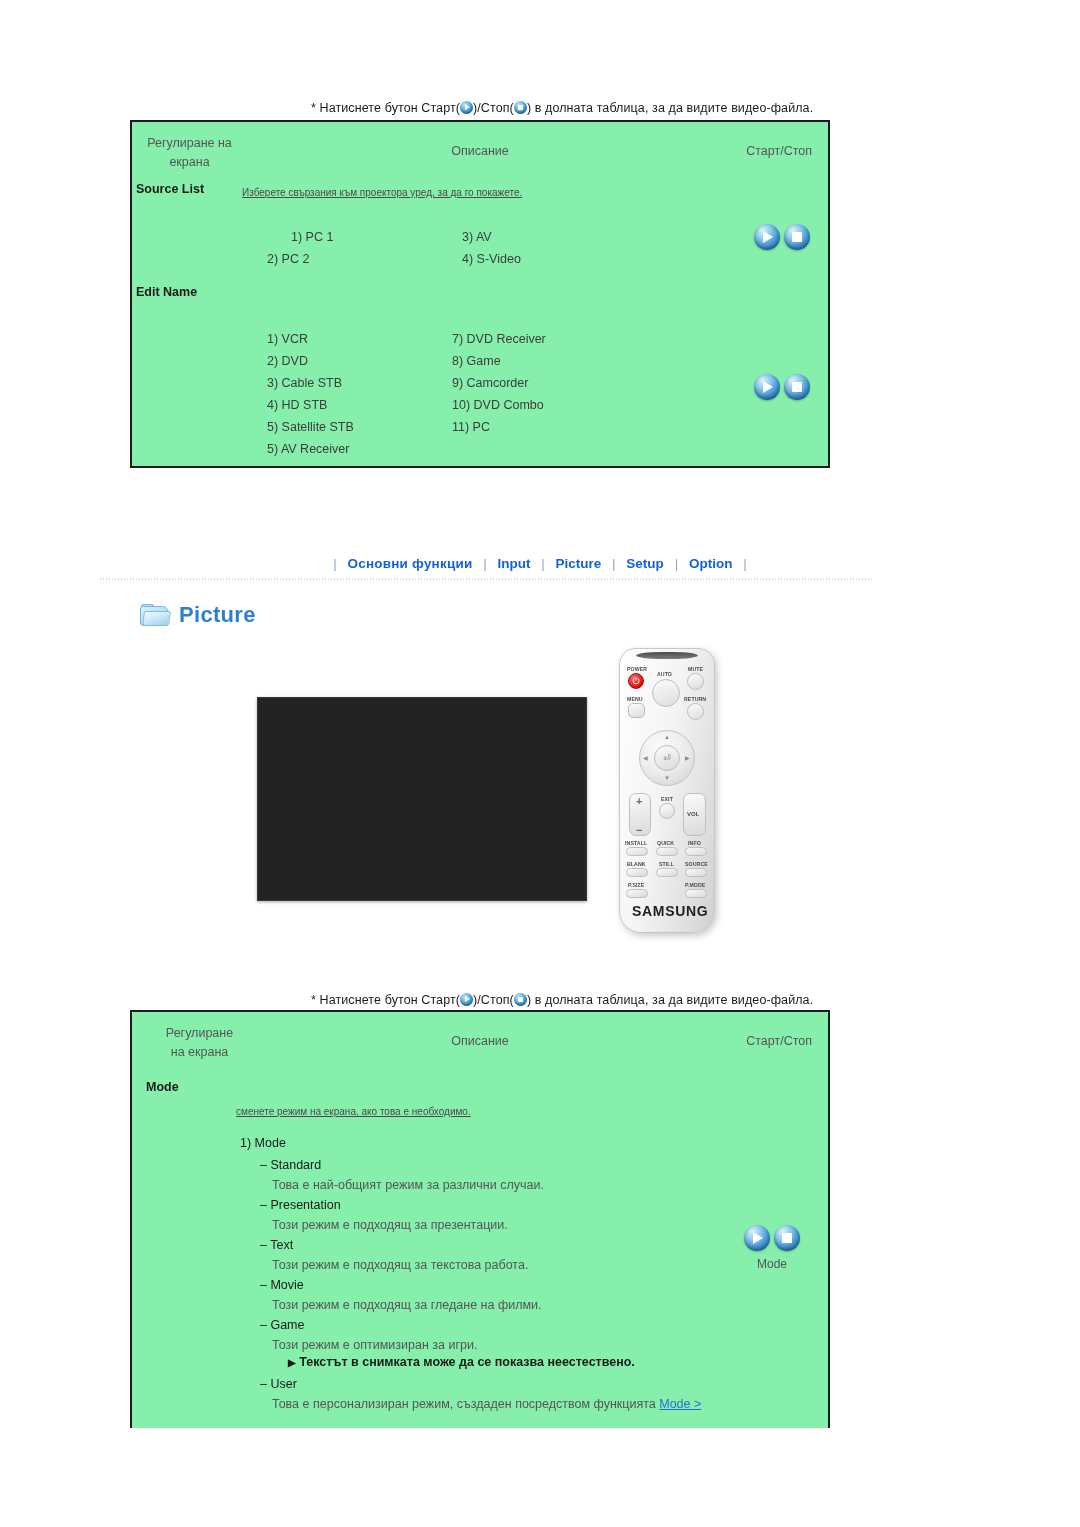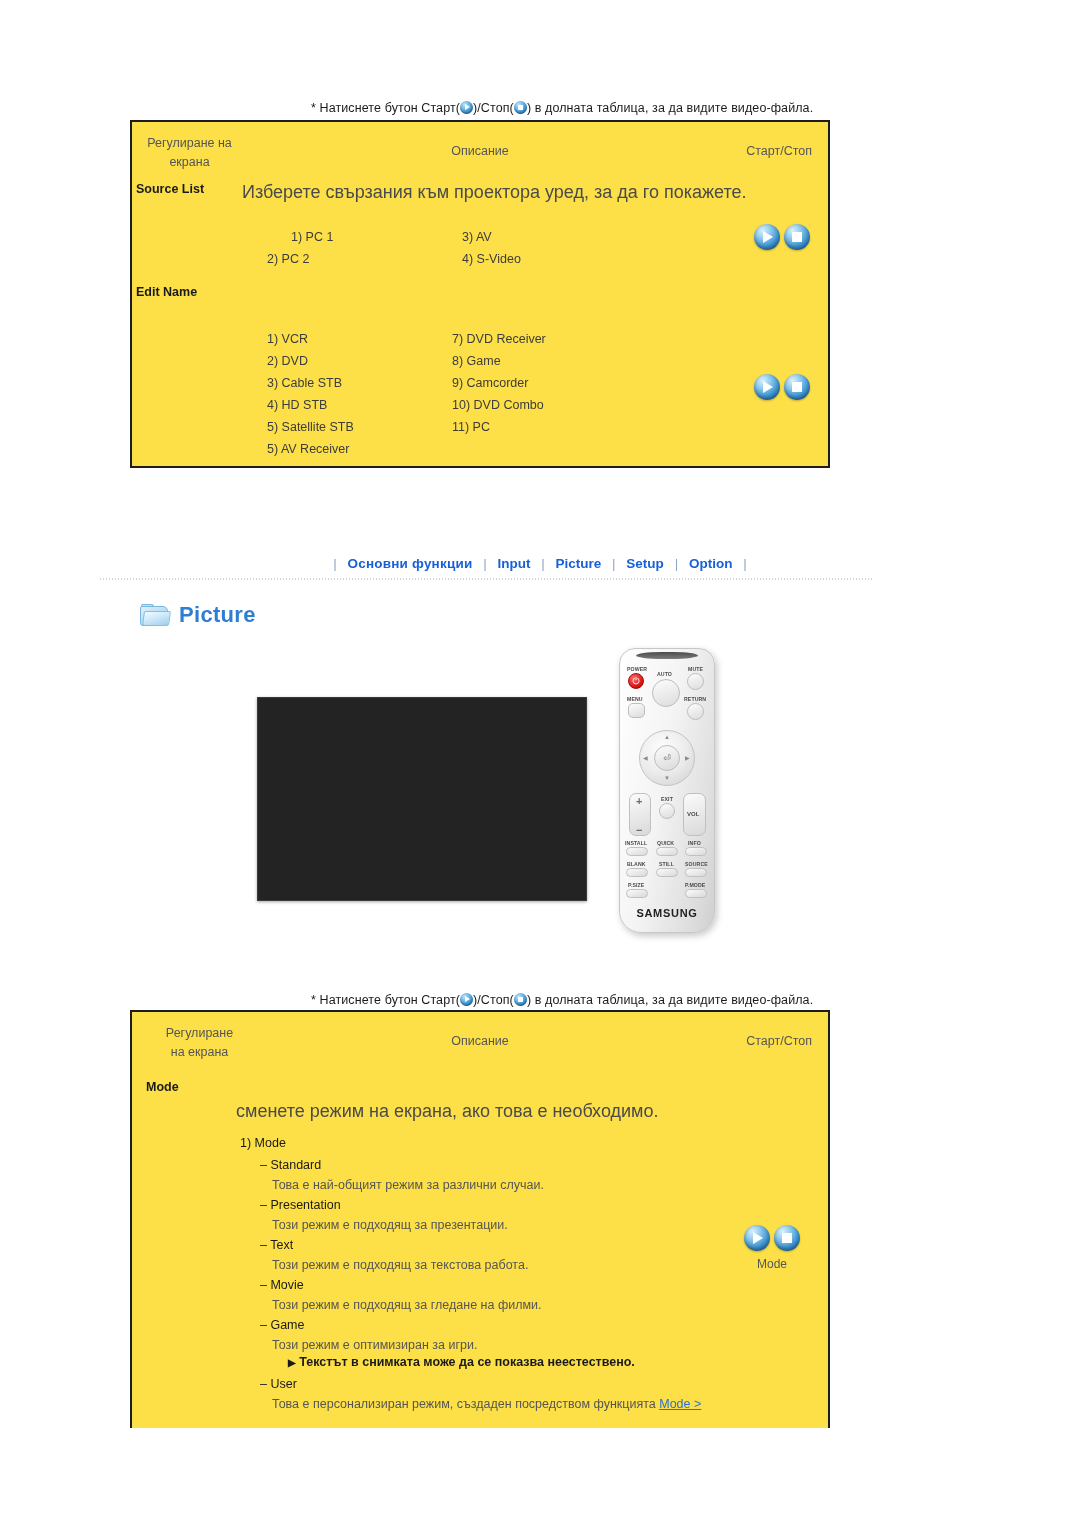--- a/index.html
+++ b/index.html
@@ -75,21 +75,21 @@
     position: absolute;
     left: 8px; top: 8px;
     width: 10px; height: 10px;
     background: #ffffff;
   }
 
   
   .tbl {
     position: absolute;
     border: 2px solid #1c1c1c;
-    background: #fde047;
+    background: #86efac;
   }
   .tbl-head {
     position: relative;
     height: 52px;
   }
   .hdr-1 {
     position: absolute; left: 0; top: 12px; width: 115px;
     text-align: center; color:#555; font-size:12.5px; line-height:19px;
   }
   .hdr-2 {
@@ -102,23 +102,24 @@
   }
 
   .row-label {
     position: absolute;
     font-size: 12.5px;
     color: #1a1a1a;
     font-weight: 600;
   }
   .row-desc {
     position: absolute;
-    font-size: 18px;
+    font-size: 10px;
     color: #4a4a4a;
     line-height: 21px;
+    text-decoration: underline;
   }
   .item {
     position: absolute;
     font-size: 12.5px;
     color: #3c3c3c;
   }
   .ss-cell {
     position: absolute;
     text-align: center;
     font-size: 12px;
@@ -237,24 +238,24 @@
   .dpad-center {
     position: absolute; left: 35px; top: 97px; width: 26px; height: 26px;
     border-radius: 50%;
     background: linear-gradient(160deg,#fcfcfc,#dadada);
     border: 1px solid #bcbcbc;
     color:#6a6a6a; font-size: 9px; text-align:center; line-height:25px;
   }
   .arrow { position:absolute; font-size:6px; color:#8a8a8a; }
   .samsung {
     position: absolute; left: 0; right: 0; bottom: 14px;
-    text-align: center;
-    font-size: 11px; font-weight: bold; letter-spacing: .7px;
+    font-size: 14px; font-weight: bold; letter-spacing: .7px;
     color: #1f1f1f;
     font-family: "Liberation Sans", sans-serif;
+    padding-left: 13px;
   }
 
   .lnk { color:#2b6fd6; }
   .tri { color:#1a1a1a; font-size: 10px; }
 </style>
 </head>
 <body>
 
 <div class="abs note" style="left:311px; top:101px;">
   <span>* Натиснете бутон Старт(</span><span class="orb play"></span><span>)/Стоп(</span><span class="orb stop"></span><span>) в долната таблица, за да видите видео-файла.</span>

